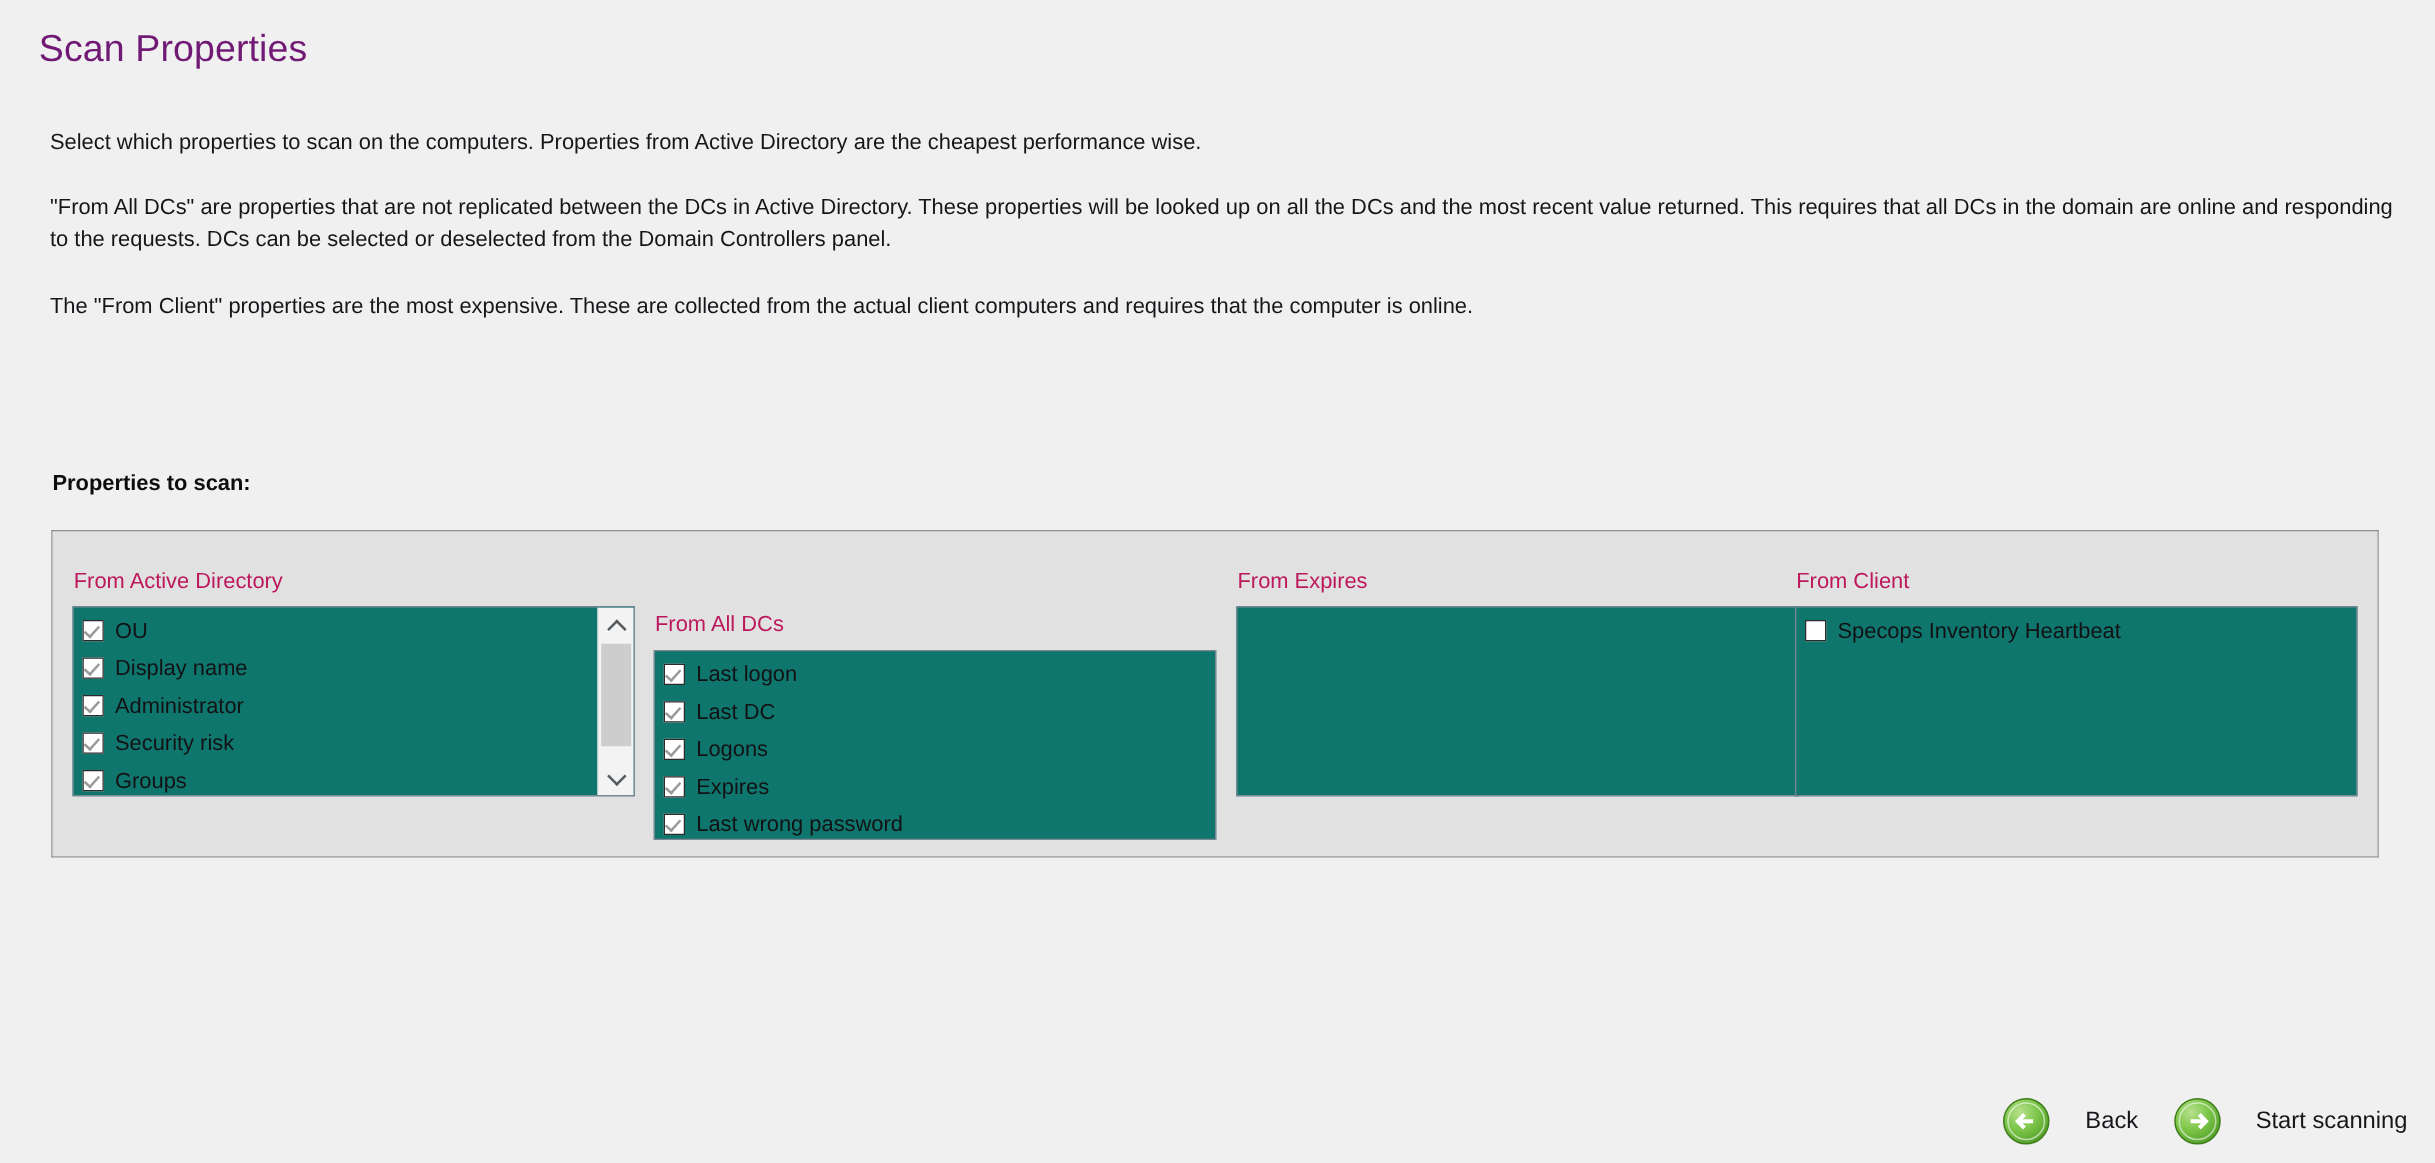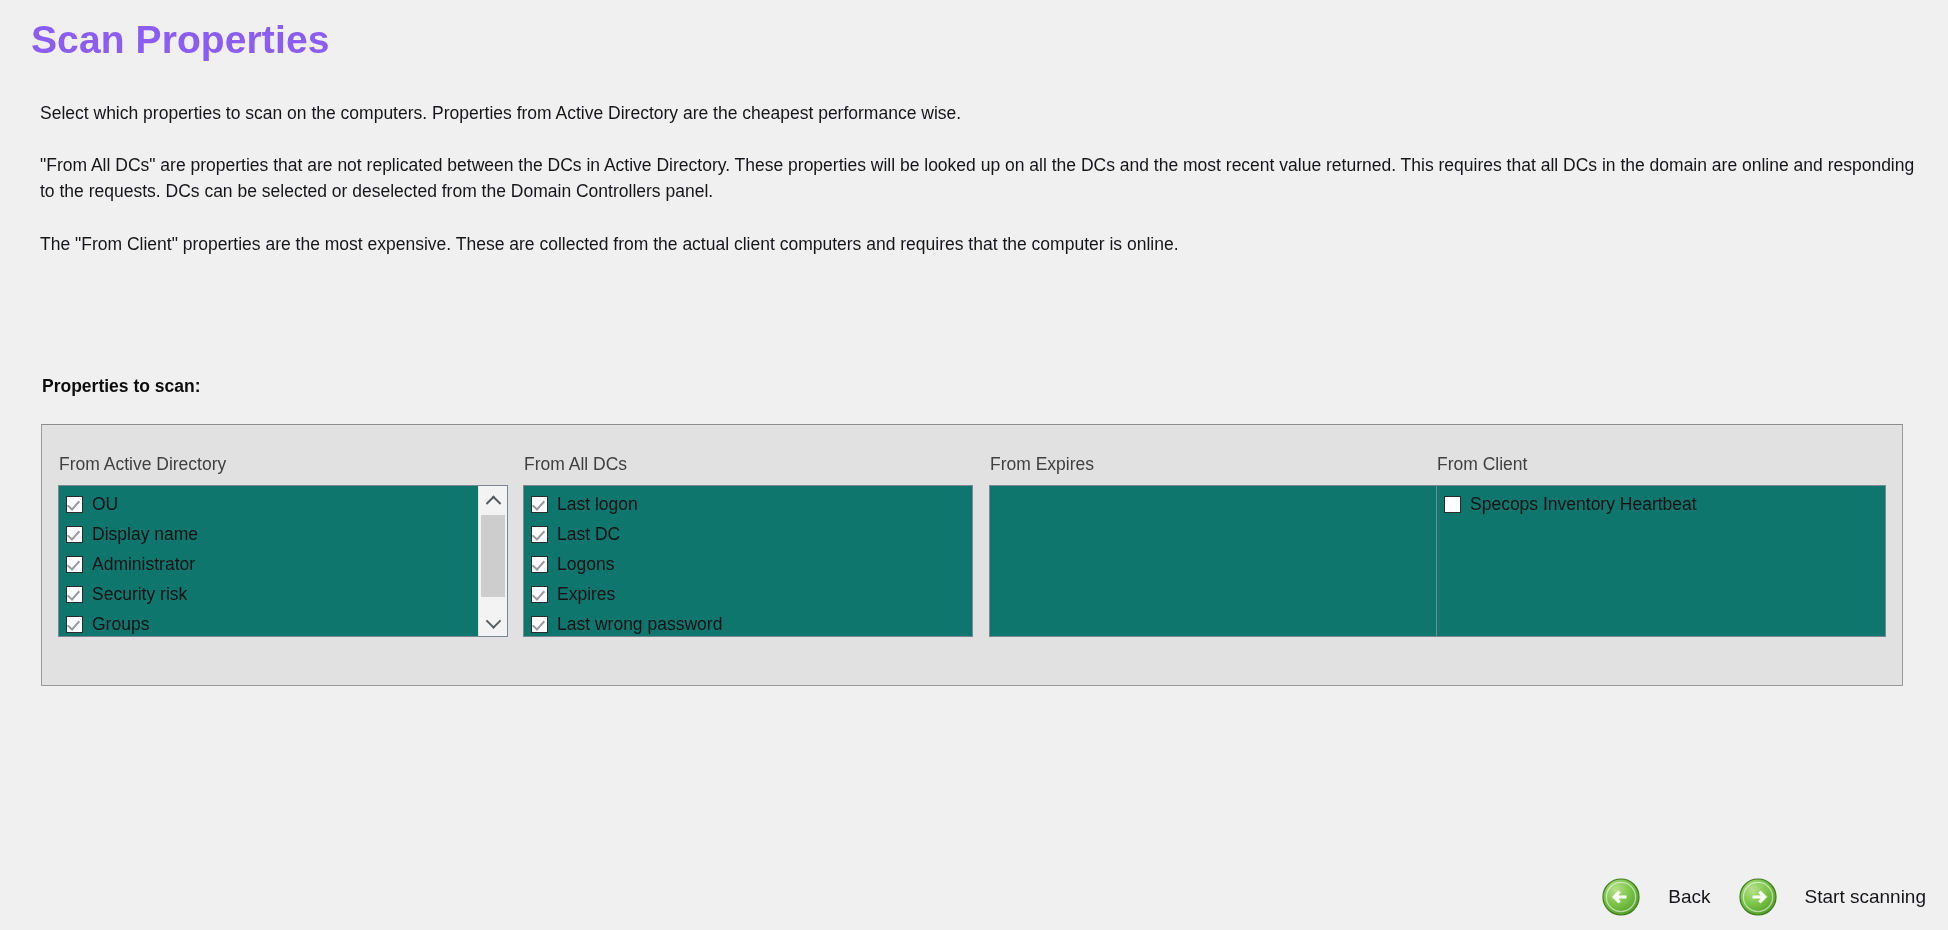--- a/index.html
+++ b/index.html
@@ -14,23 +14,23 @@
     color: #1a1a1a;
     overflow: hidden;
     position: relative;
   }
 
   
   .page-title {
     position: absolute;
     left: 31px;
     top: 22px;
-    font-size: 39px;
-    font-weight: 700;
-    color: #8b5cf6;
+    font-size: 30px;
+    font-weight: 400;
+    color: #701a75;
     letter-spacing: 0.1px;
     line-height: 36px;
     white-space: nowrap;
   }
 
   .intro {
     position: absolute;
     left: 40px;
     right: 20px;
     font-size: 17.5px;
@@ -72,30 +72,30 @@
     height: 262px;
     box-sizing: border-box;
   }
 
   .column {
     position: absolute;
     top: 0;
     height: 100%;
   }
   .col-0 { left: 17px;   width: 450px; }
-  .col-1 { left: 482px;  width: 450px; }
+  .col-1 { left: 482px;  width: 450px; margin-top: 35px; }
   .col-2 { left: 948px;  width: 450px; }
   .col-3 { left: 1395px; width: 450px; }
 
   .col-caption {
     position: absolute;
     top: 30px;
     left: 1px;
     font-size: 17.5px;
-    color: #404040;
+    color: #be185d;
     white-space: nowrap;
   }
 
   .listbox {
     position: absolute;
     top: 61px;
     left: 0;
     width: 100%;
     height: 152px;
     background: #0f766e;

